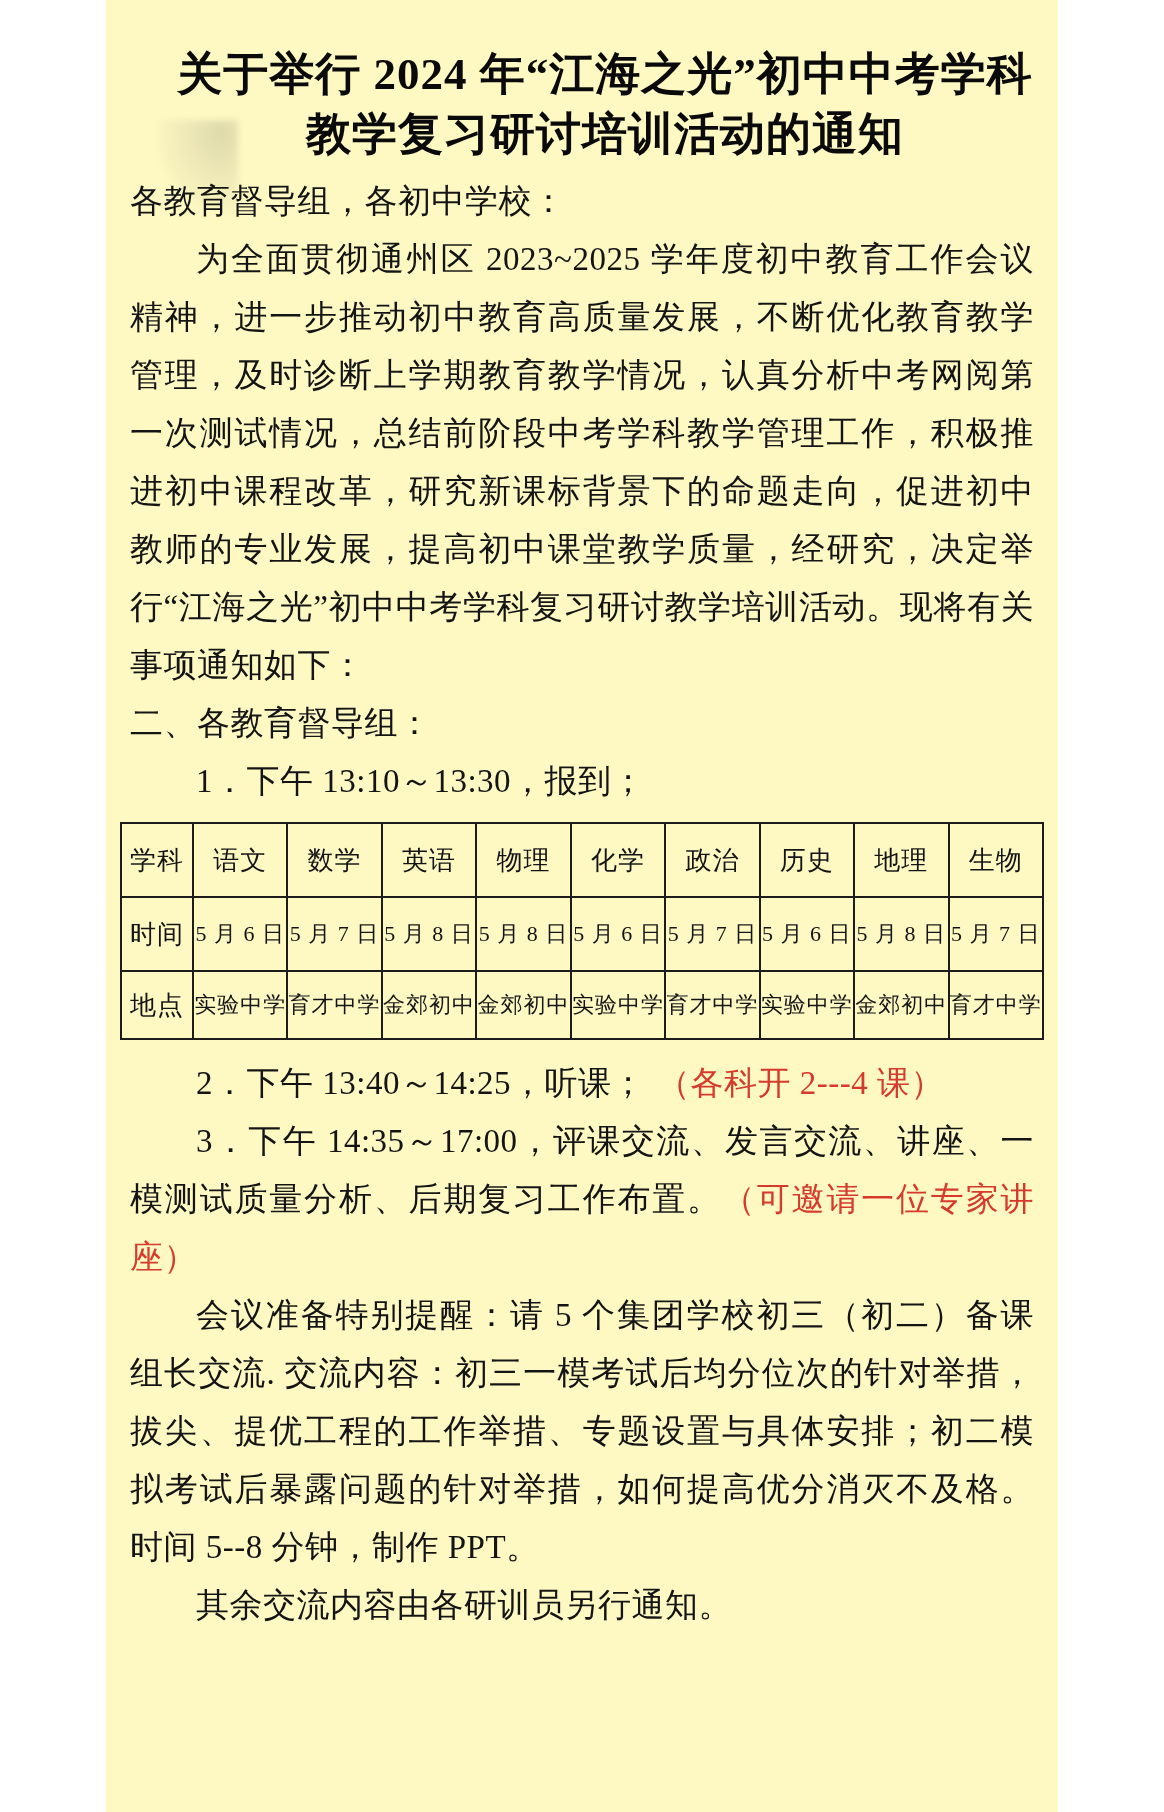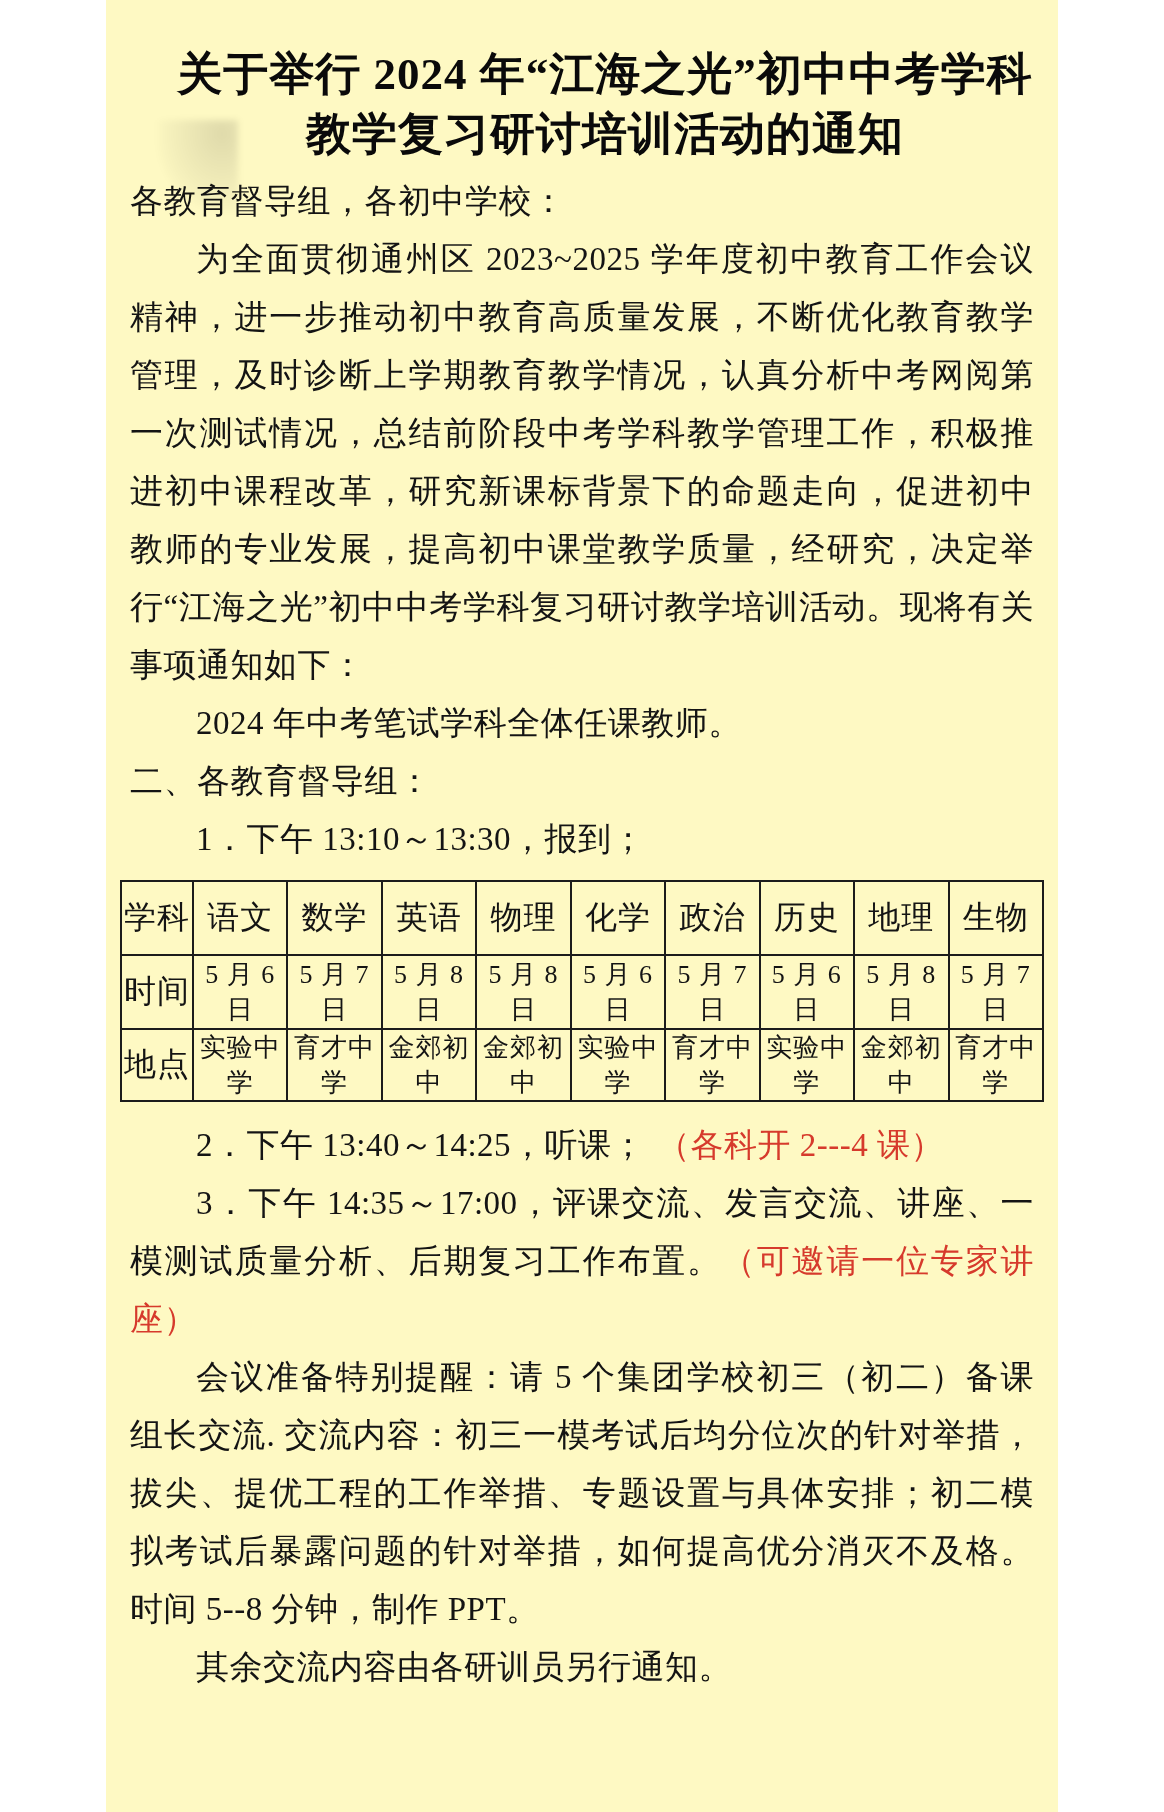--- a/index.html
+++ b/index.html
@@ -52,41 +52,40 @@
   table.sched td {
     border:2px solid #1c1c1c;
     text-align:center;
     vertical-align:middle;
     padding:0;
     overflow:hidden;
   }
   table.sched tr:nth-child(1) td { height:72px; }
   table.sched tr:nth-child(2) td { height:72px; }
   table.sched tr:nth-child(3) td { height:66px; }
-  td.lg { font-size:32px; letter-spacing:1px; }
-  td.sm { font-size:26px; letter-spacing:1px; }
+  td.lg { font-size:26px; letter-spacing:1px; }
+  td.sm { font-size:22px; letter-spacing:1px; }
   col.c0 { width:7.8%; }
   col.cn { width:10.244%; }
 </style>
 </head>
 <body>
 
 <div class="page">
   <div class="curl"></div>
 
   <h1 class="title">
     <span class="tl">关于举行 2024 年“江海之光”初中中考学科</span>
     <span class="tl">教学复习研讨培训活动的通知</span>
   </h1>
 
   <p class="line">各教育督导组，各初中学校：</p>
 
   <p class="line indent">为全面贯彻通州区 2023~2025 学年度初中教育工作会议精神，进一步推动初中教育高质量发展，不断优化教育教学管理，及时诊断上学期教育教学情况，认真分析中考网阅第一次测试情况，总结前阶段中考学科教学管理工作，积极推进初中课程改革，研究新课标背景下的命题走向，促进初中教师的专业发展，提高初中课堂教学质量，经研究，决定举行“江海之光”初中中考学科复习研讨教学培训活动。现将有关事项通知如下：</p>
 
-  <p class="line indent">2024 年中考笔试学科全体任课教师。</p>
 
   <p class="line">二、各教育督导组：</p>
   <p class="line indent">1．下午 13:10～13:30，报到；</p>
 
   <table class="sched">
     <colgroup>
       <col class="c0">
         <col class="cn">
         <col class="cn">
         <col class="cn">

